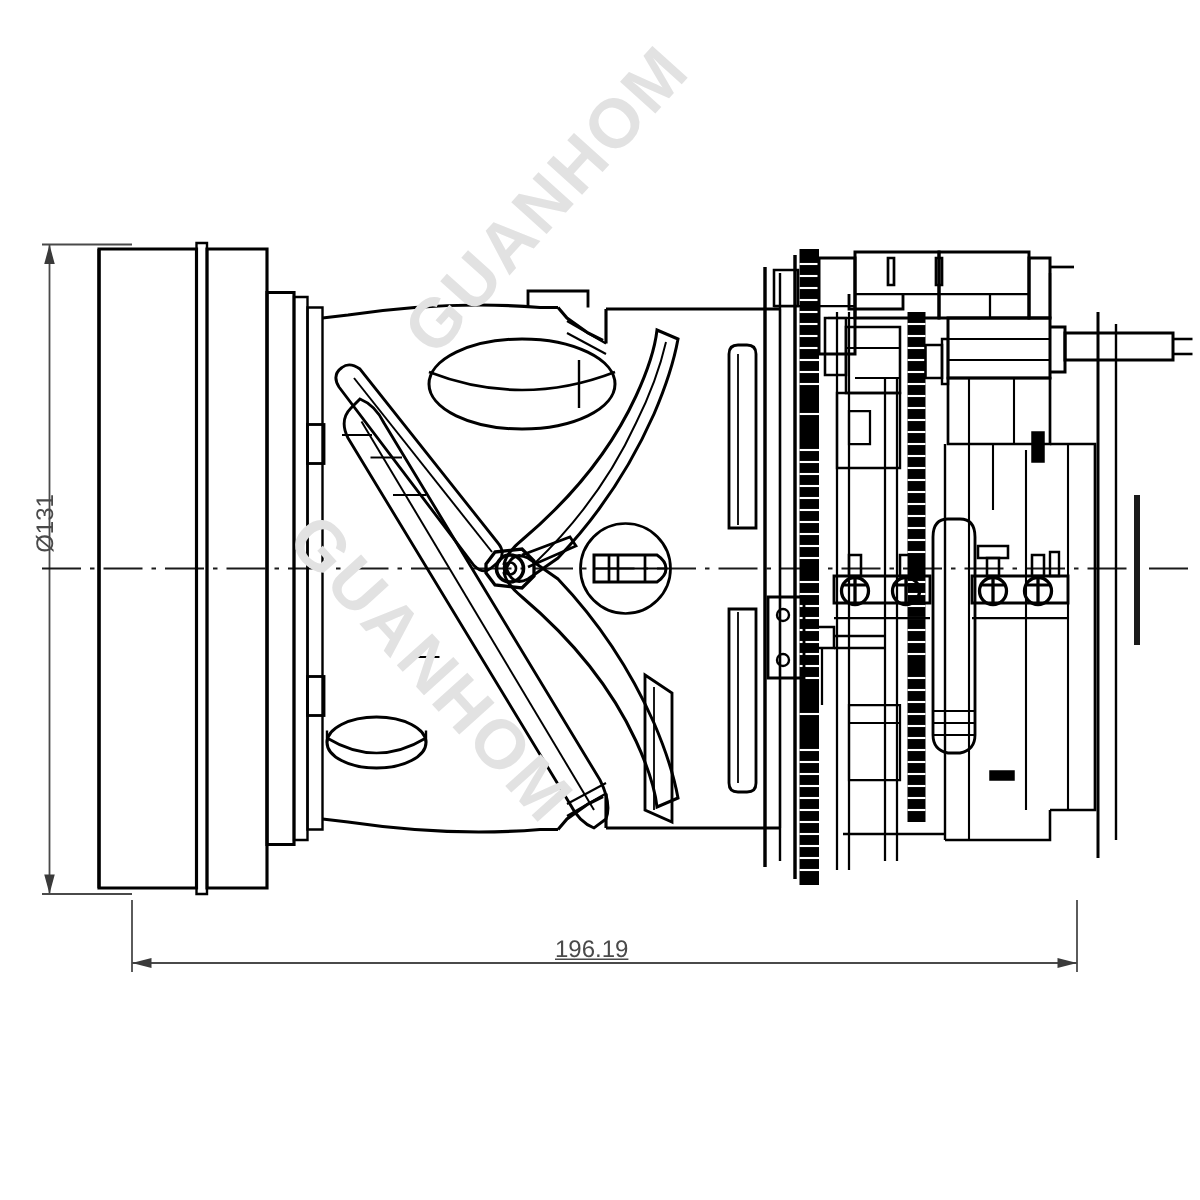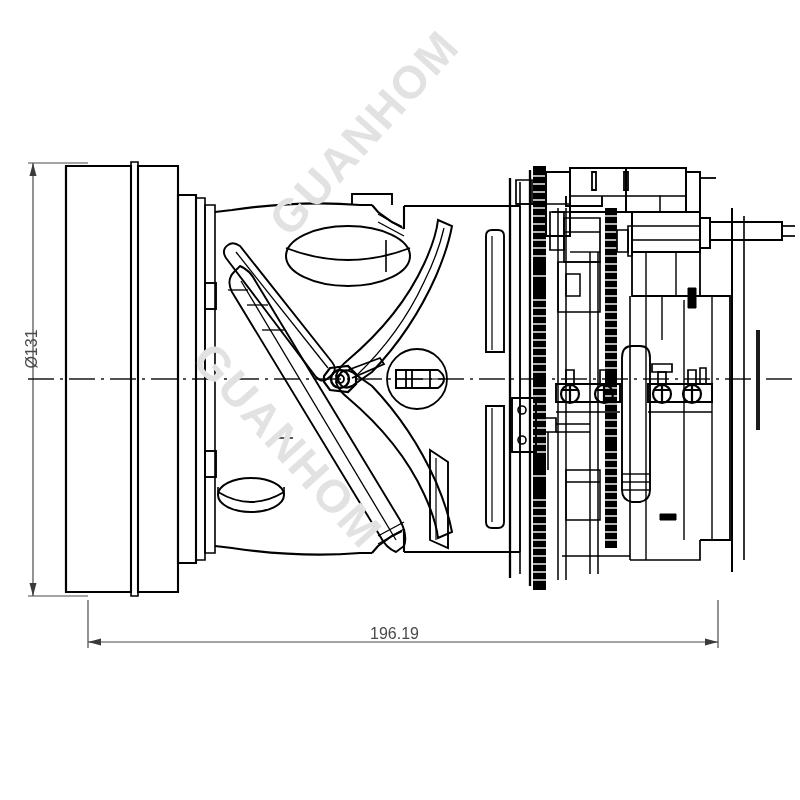--- a/index.html
+++ b/index.html
@@ -57,20 +57,21 @@
   }
   #dim-vertical-text {
     left: 12px;
     top: 340px;
     transform: rotate(-90deg);
     transform-origin: center center;
   }
   #dim-horizontal-text {
     left: 370px;
     top: 625px;
+    text-decoration: underline;
   }
 </style>
 </head>
 <body>
 
 <div id="stage">
 
   <svg id="drawing" viewBox="0 0 800 800" xmlns="http://www.w3.org/2000/svg">
 
     <g stroke="#4a4a4a" fill="#4a4a4a" stroke-width="1.2">

